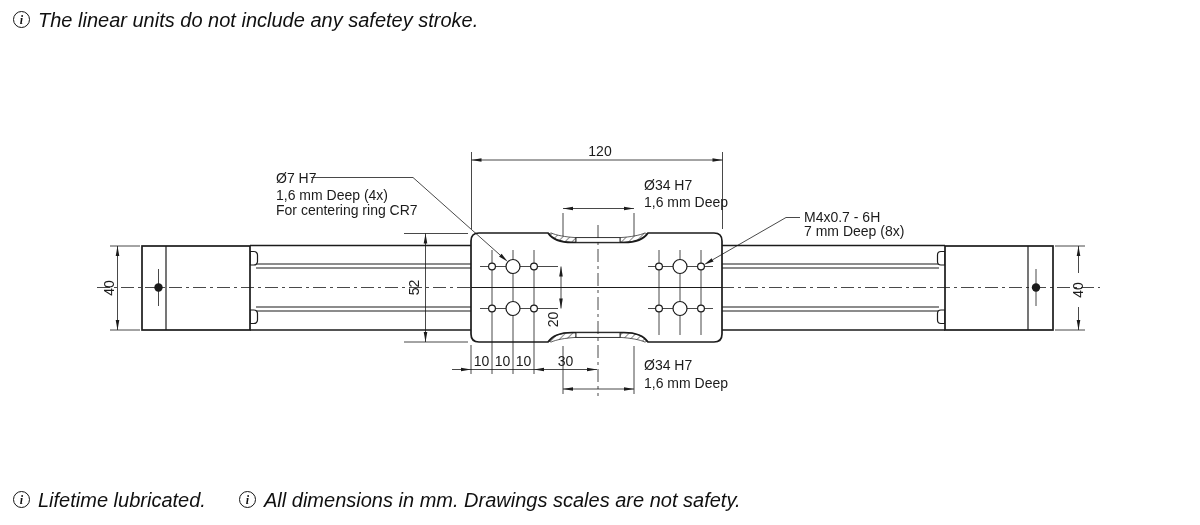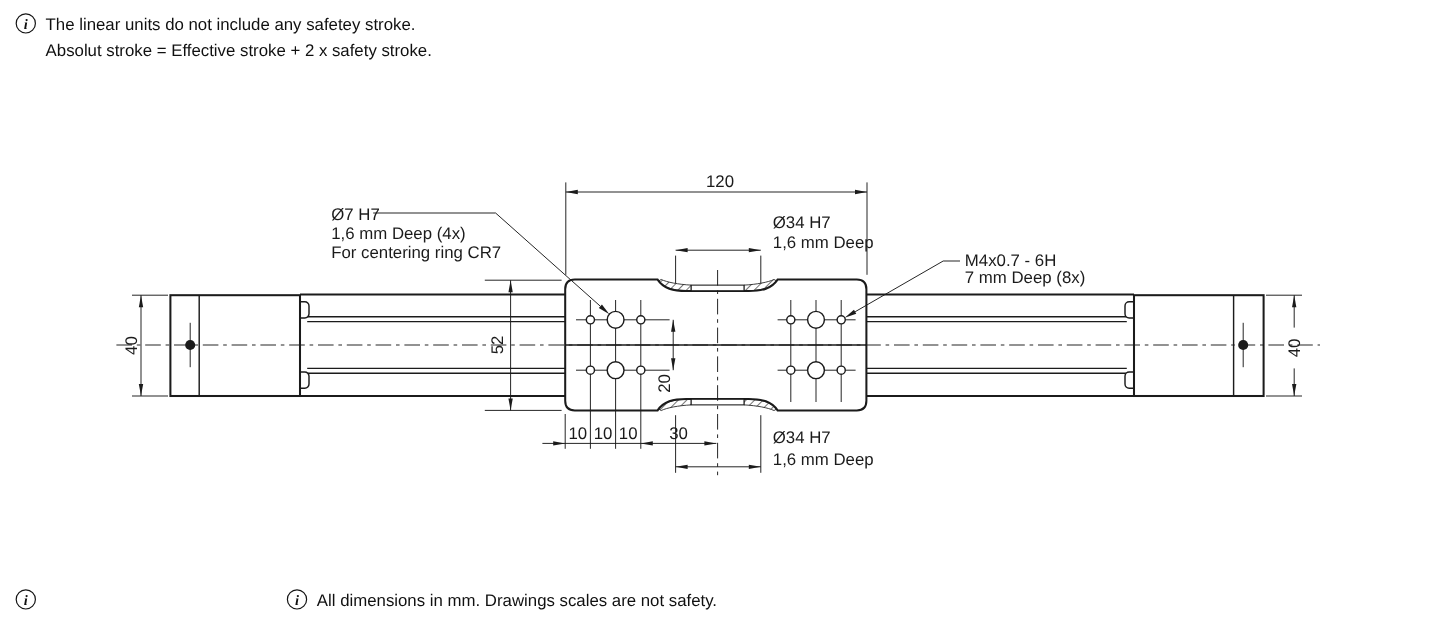--- a/index.html
+++ b/index.html
@@ -4,21 +4,21 @@
 <style>
   html,body{margin:0;padding:0;background:#ffffff;}
   .stage{position:relative;width:1200px;height:525px;background:#ffffff;overflow:hidden;
          font-family:"Liberation Sans",sans-serif;color:#101010;}
   .drawing-svg{position:absolute;left:0;top:0;}
   .note{position:absolute;display:flex;align-items:flex-start;}
   .info-icon{flex:0 0 auto;width:15px;height:15px;border:1.6px solid #141414;border-radius:50%;
              display:flex;align-items:center;justify-content:center;
              font-family:"Liberation Serif",serif;font-style:italic;font-weight:bold;
              font-size:12px;line-height:1;margin-top:2px;}
-  .note-text{font-size:14px;line-height:22px;margin-left:8px;white-space:nowrap;}
+  .note-text{font-style:italic;font-size:20px;line-height:22px;margin-left:8px;white-space:nowrap;}
   .note-top{left:13px;top:9px;}
   .note-bl{left:13px;top:489px;}
   .note-bc{left:239px;top:489px;}
   
   .thick{stroke:#1b1b1b;stroke-width:1.7;fill:none;}
   .med{stroke:#1b1b1b;stroke-width:1.2;fill:none;}
   .thin{stroke:#1b1b1b;stroke-width:0.8;fill:none;}
   .cl{stroke:#1b1b1b;stroke-width:0.8;fill:none;stroke-dasharray:13 4 3 4;}
   .fillw{fill:#ffffff;}
   .arr{fill:#1b1b1b;stroke:none;}
@@ -27,26 +27,26 @@
 </style>
 </head>
 <body>
 
 <div class="stage">
 
   <div class="note note-top">
     <span class="info-icon">i</span>
     <span class="note-text">
       <span>The linear units do not include any safetey stroke.</span><br>
-      <span>Absolut stroke = Effective stroke + 2 x safety stroke.</span>
     </span>
   </div>
 
   <div class="note note-bl">
     <span class="info-icon">i</span>
+    <span class="note-text">Lifetime lubricated.</span>
   </div>
   <div class="note note-bc">
     <span class="info-icon">i</span>
     <span class="note-text">All dimensions in mm. Drawings scales are not safety.</span>
   </div>
 
   <svg class="drawing-svg" width="1200" height="525" viewBox="0 0 1200 525">
     <defs>
       <pattern id="hatch" width="5" height="5" patternUnits="userSpaceOnUse" patternTransform="rotate(45)">
         <line x1="0" y1="0" x2="0" y2="5" stroke="#2a2a2a" stroke-width="1.1"></line>

